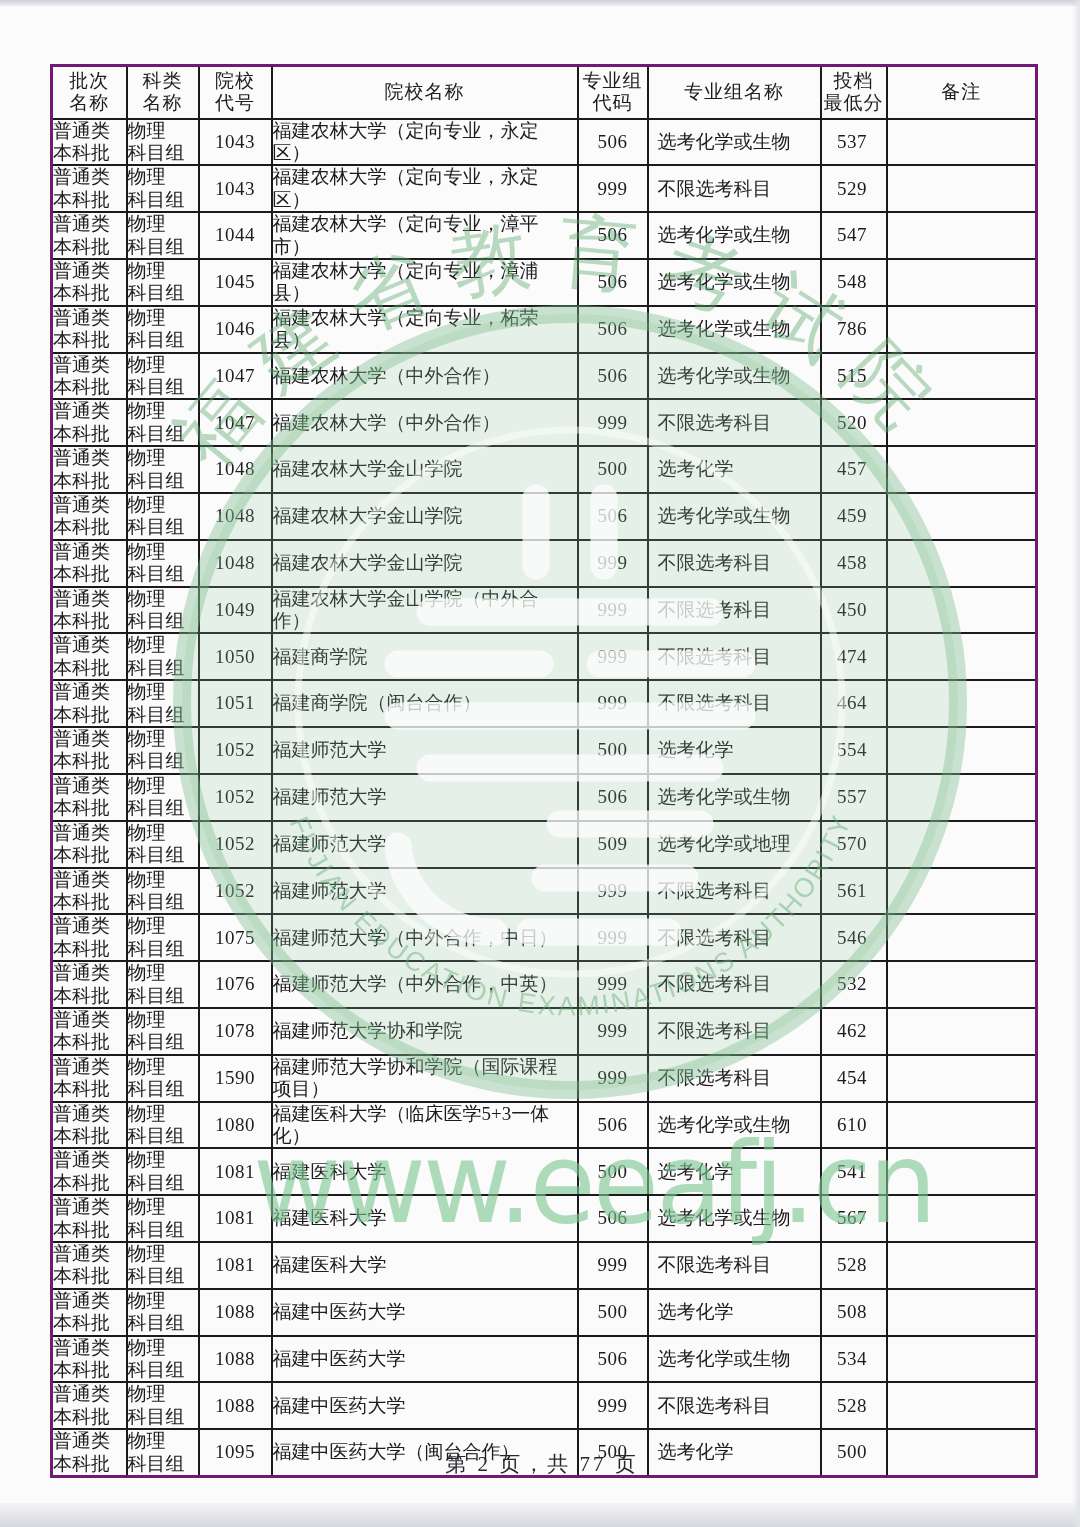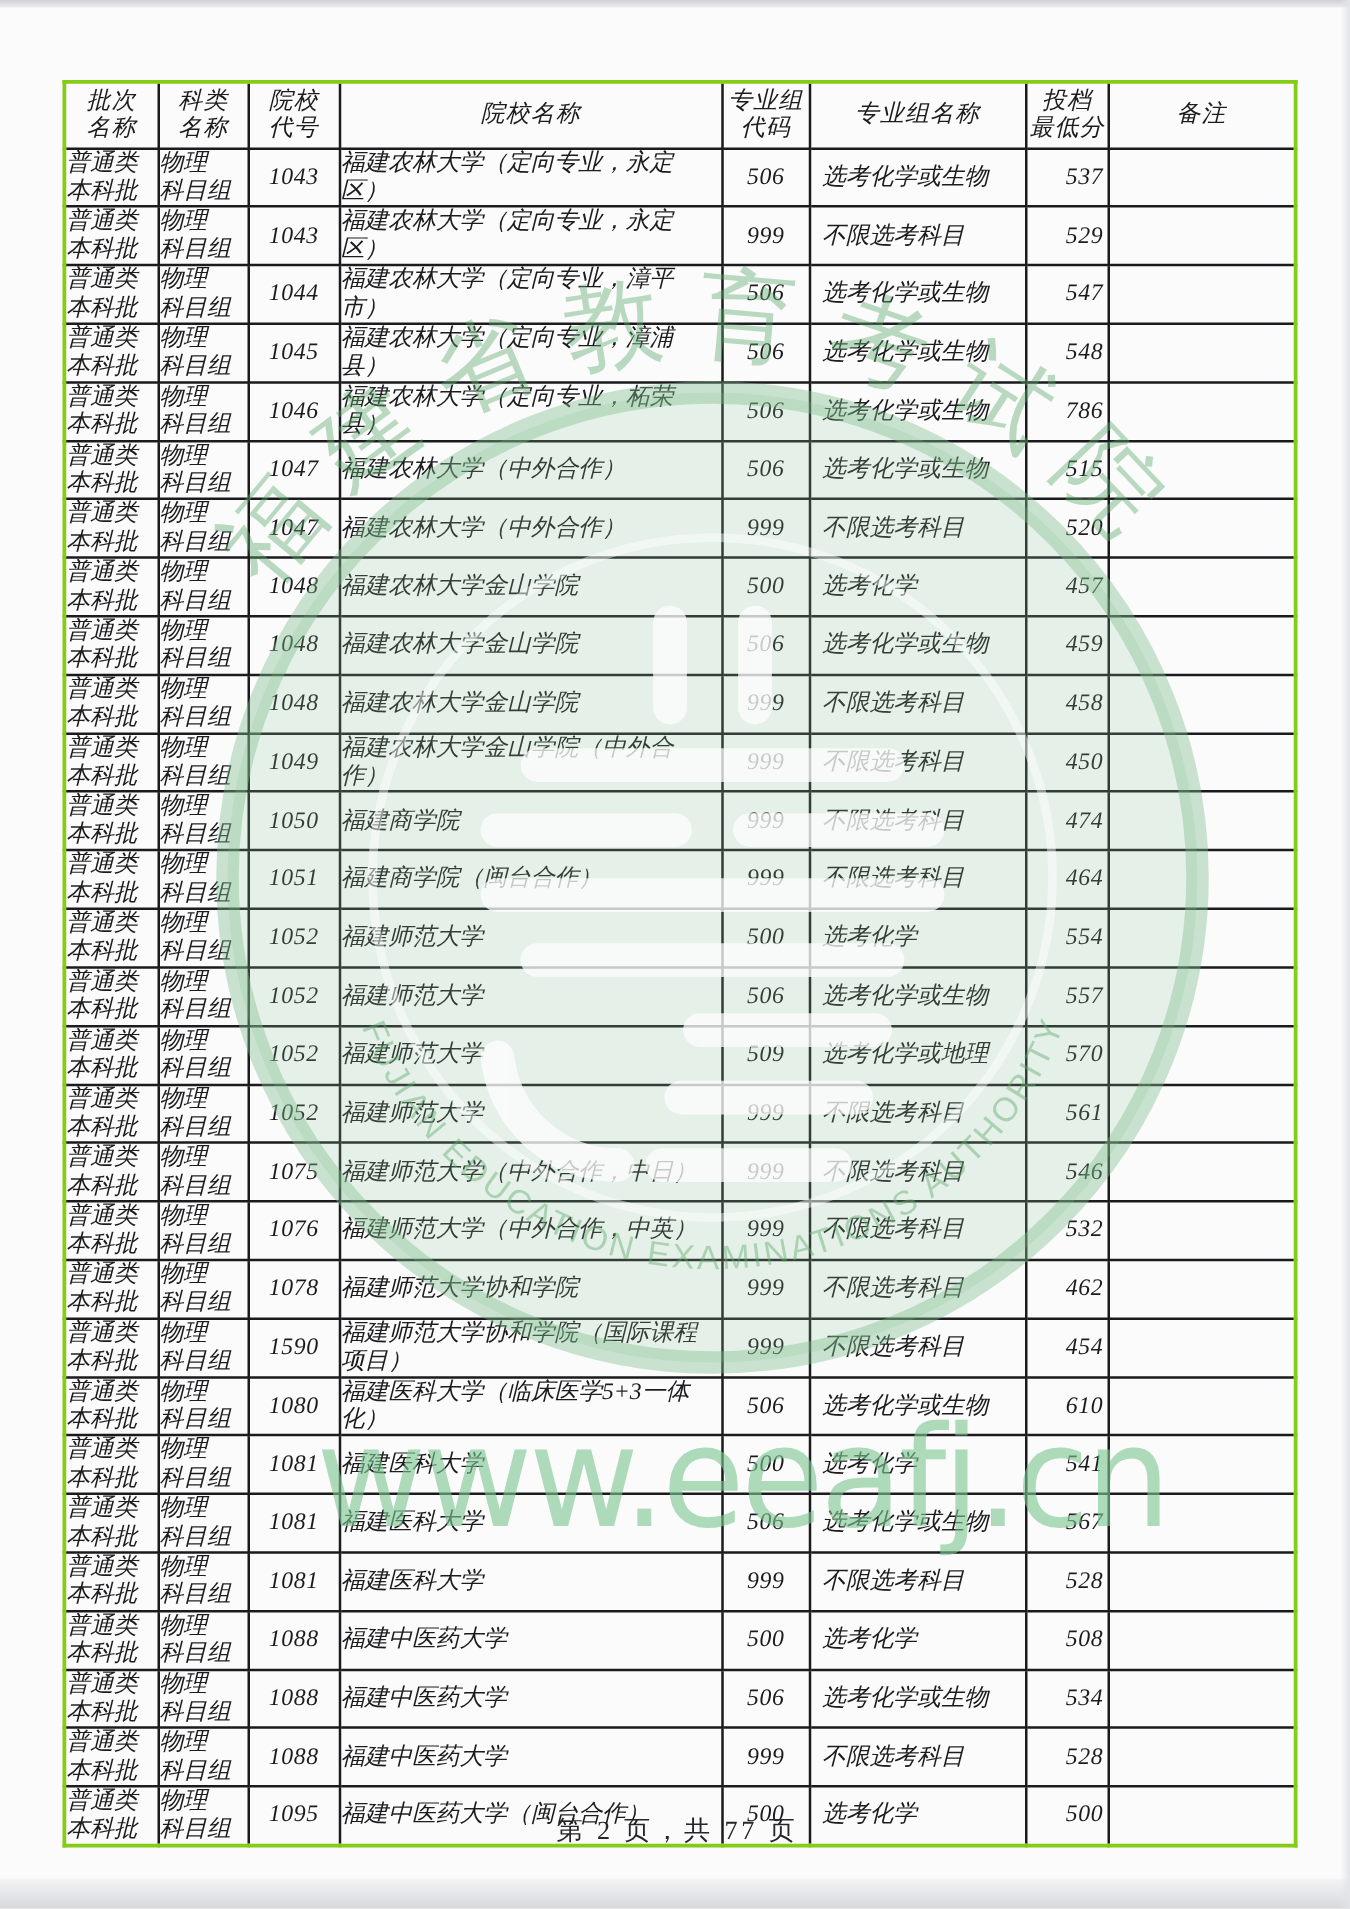--- a/index.html
+++ b/index.html
@@ -29,32 +29,32 @@
     z-index:1;
   }
   table.scores th, table.scores td {
     border:2px solid #1b1b1d;
     vertical-align:middle;
     font-size:19px;
     line-height:1.18;
     color:#1c1c1e;
     overflow:hidden;
   }
-  table.scores { border:3px solid #84cc16;font-style:italic; }
+  table.scores { border:3px solid #701a75; }
   table.scores thead tr { height:53px; }
   table.scores tbody tr { height:45.4px; }
   table.scores th {
     text-align:center; white-space:pre-line; font-weight:normal;
     letter-spacing:1px;
   }
   td.k-batch, td.k-subject { white-space:pre-line; font-size:18.5px; }
   td.k-code, td.k-group_code { text-align:center; letter-spacing:.5px;margin-top:19px; }
   td.k-college { text-align:left; padding-left:0; padding-right:4px; }
   td.k-group_name { text-align:left; padding-left:9px;border-radius:11px; }
-  td.k-min_score { text-align:right; padding-right:3px; letter-spacing:.5px; }
+  td.k-min_score { text-align:center; padding-right:3px; letter-spacing:.5px; }
   td.k-remark { text-align:center; }
   
   .seal {
     position:absolute; left:0; top:0; width:1080px; height:1527px;
     z-index:4; pointer-events:none;
   }
   .url-watermark {
     position:absolute; left:253px; top:1118px; width:830px; height:150px;
     z-index:5; pointer-events:none;
     font-family:"DejaVu Sans","Liberation Sans",sans-serif;

